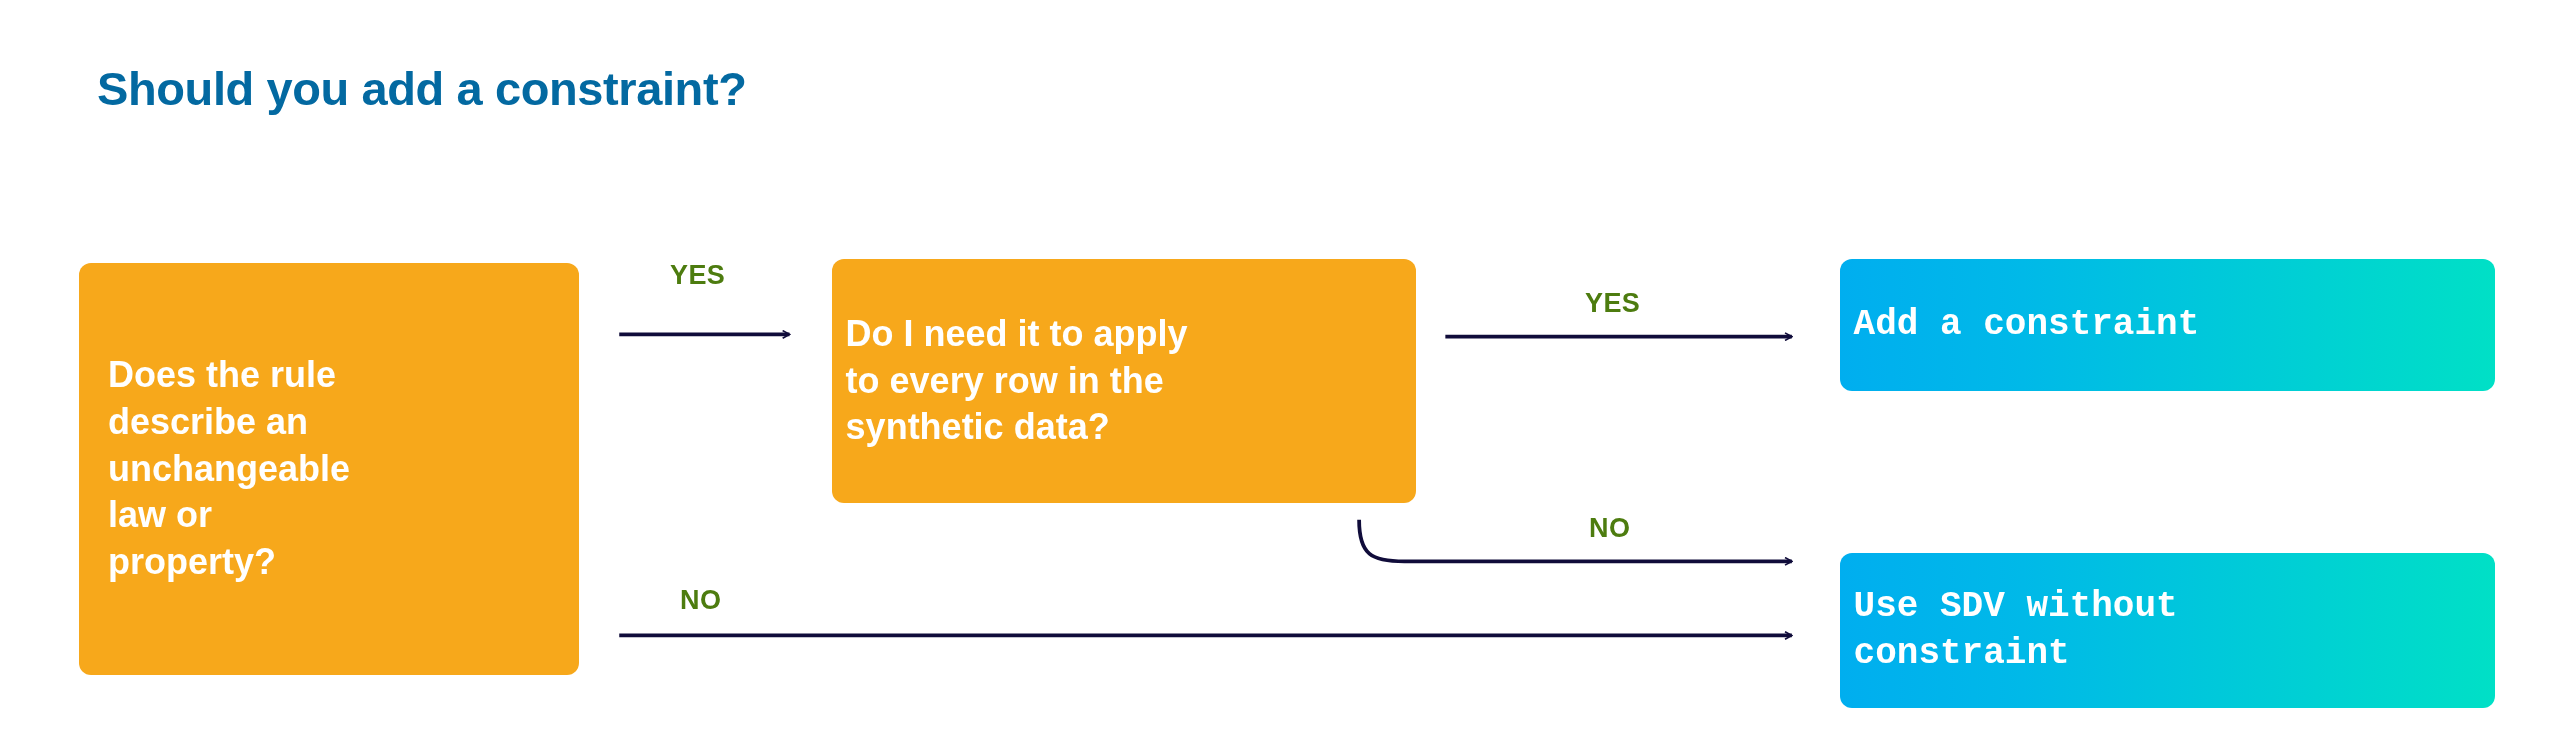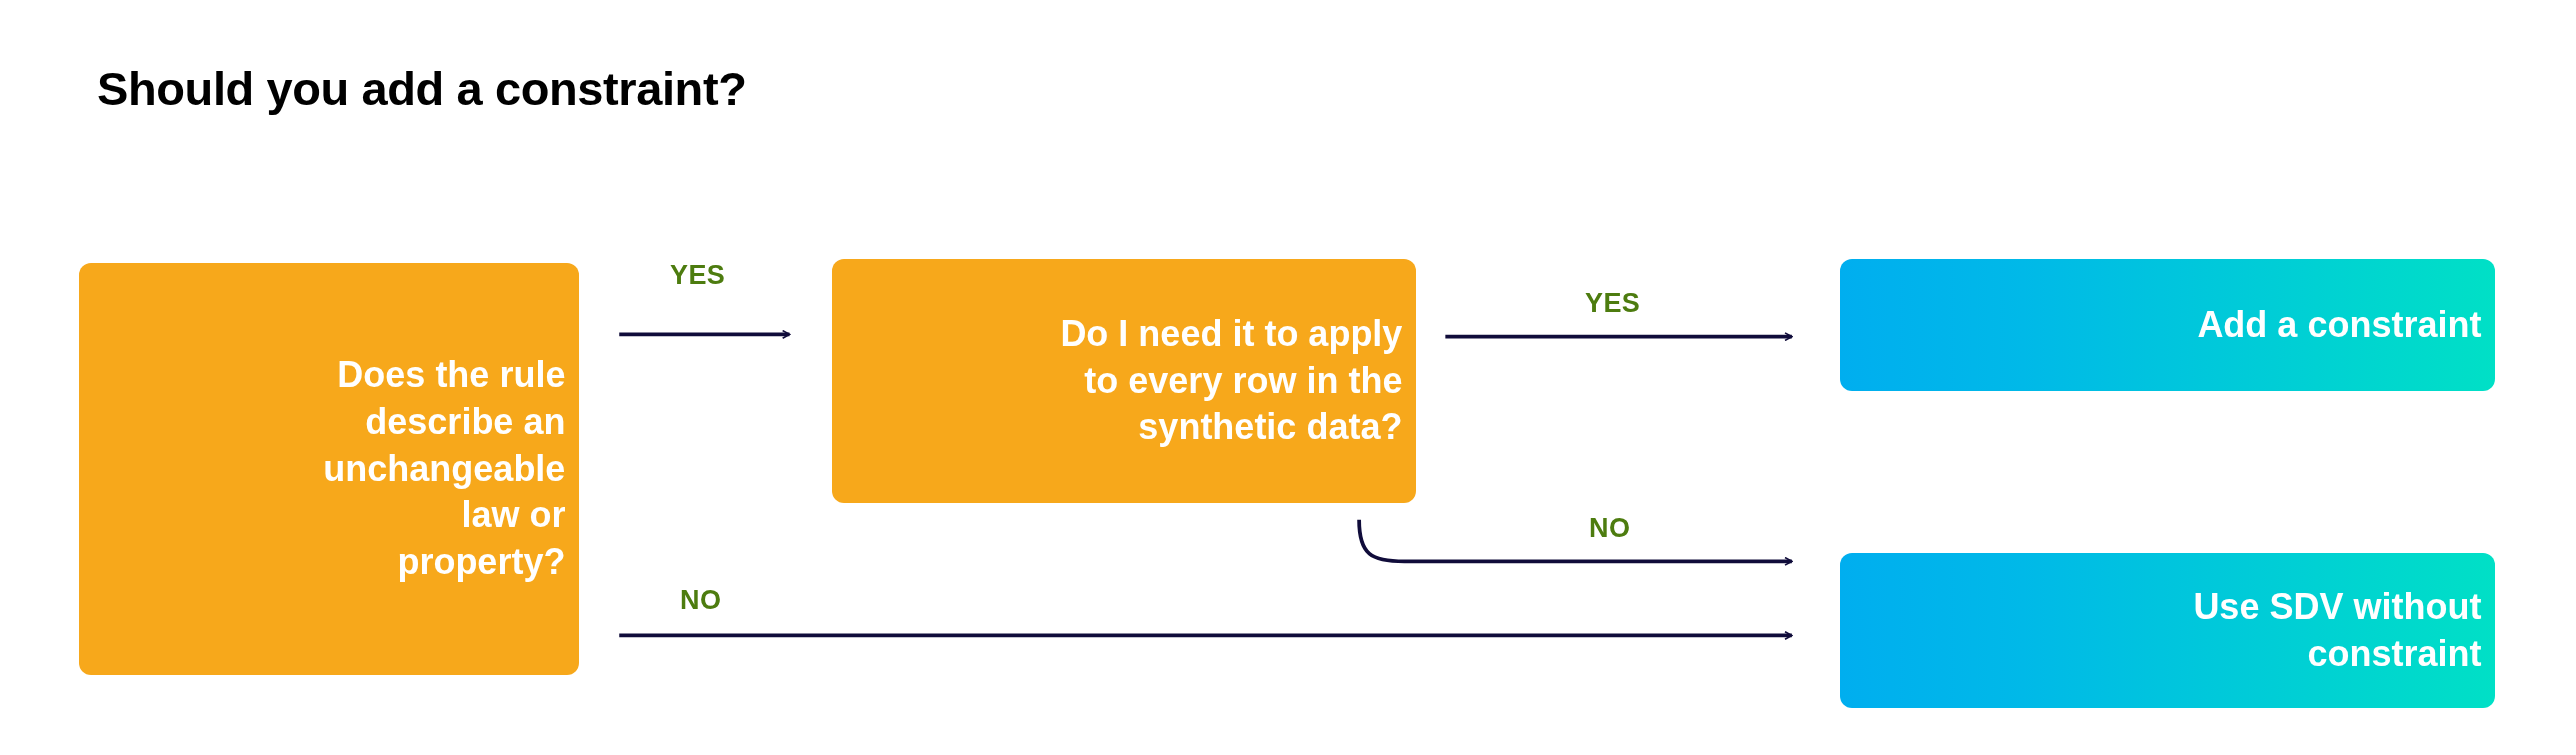--- a/index.html
+++ b/index.html
@@ -22,51 +22,52 @@
   }
 
   
   #page-title {
     position: absolute;
     left: 97px;
     top: 65px;
     font-size: 47px;
     font-weight: bold;
     letter-spacing: -0.4px;
-    color: #000000;
+    color: #0369a1;
     white-space: nowrap;
     line-height: 1;
   }
 
   
   .node {
     position: absolute;
     box-sizing: border-box;
     display: flex;
     align-items: center;
     justify-content: center;
-    text-align: right;
+    text-align: left;
     color: #ffffff;
     font-weight: bold;
     border-radius: 12px;
     padding: 0 13.6px;
   }
   .node-text {
     display: block;
     width: 100%;
     white-space: pre-line;
   }
 
   
   .node.decision {
     background: #F7A81B;
   }
   
   .node.outcome {
     background: linear-gradient(90deg, #00AEEF 0%, #00B9E8 28%, #00CBD8 62%, #00E0C6 100%);
+    font-family: Liberation Mono, monospace;
   }
 
   
   #node-rule {
     left: 79px;  top: 263px;
     width: 500px; height: 412px;
     font-size: 36px;
     line-height: 1.30;
     padding-left: 29px;
   }

